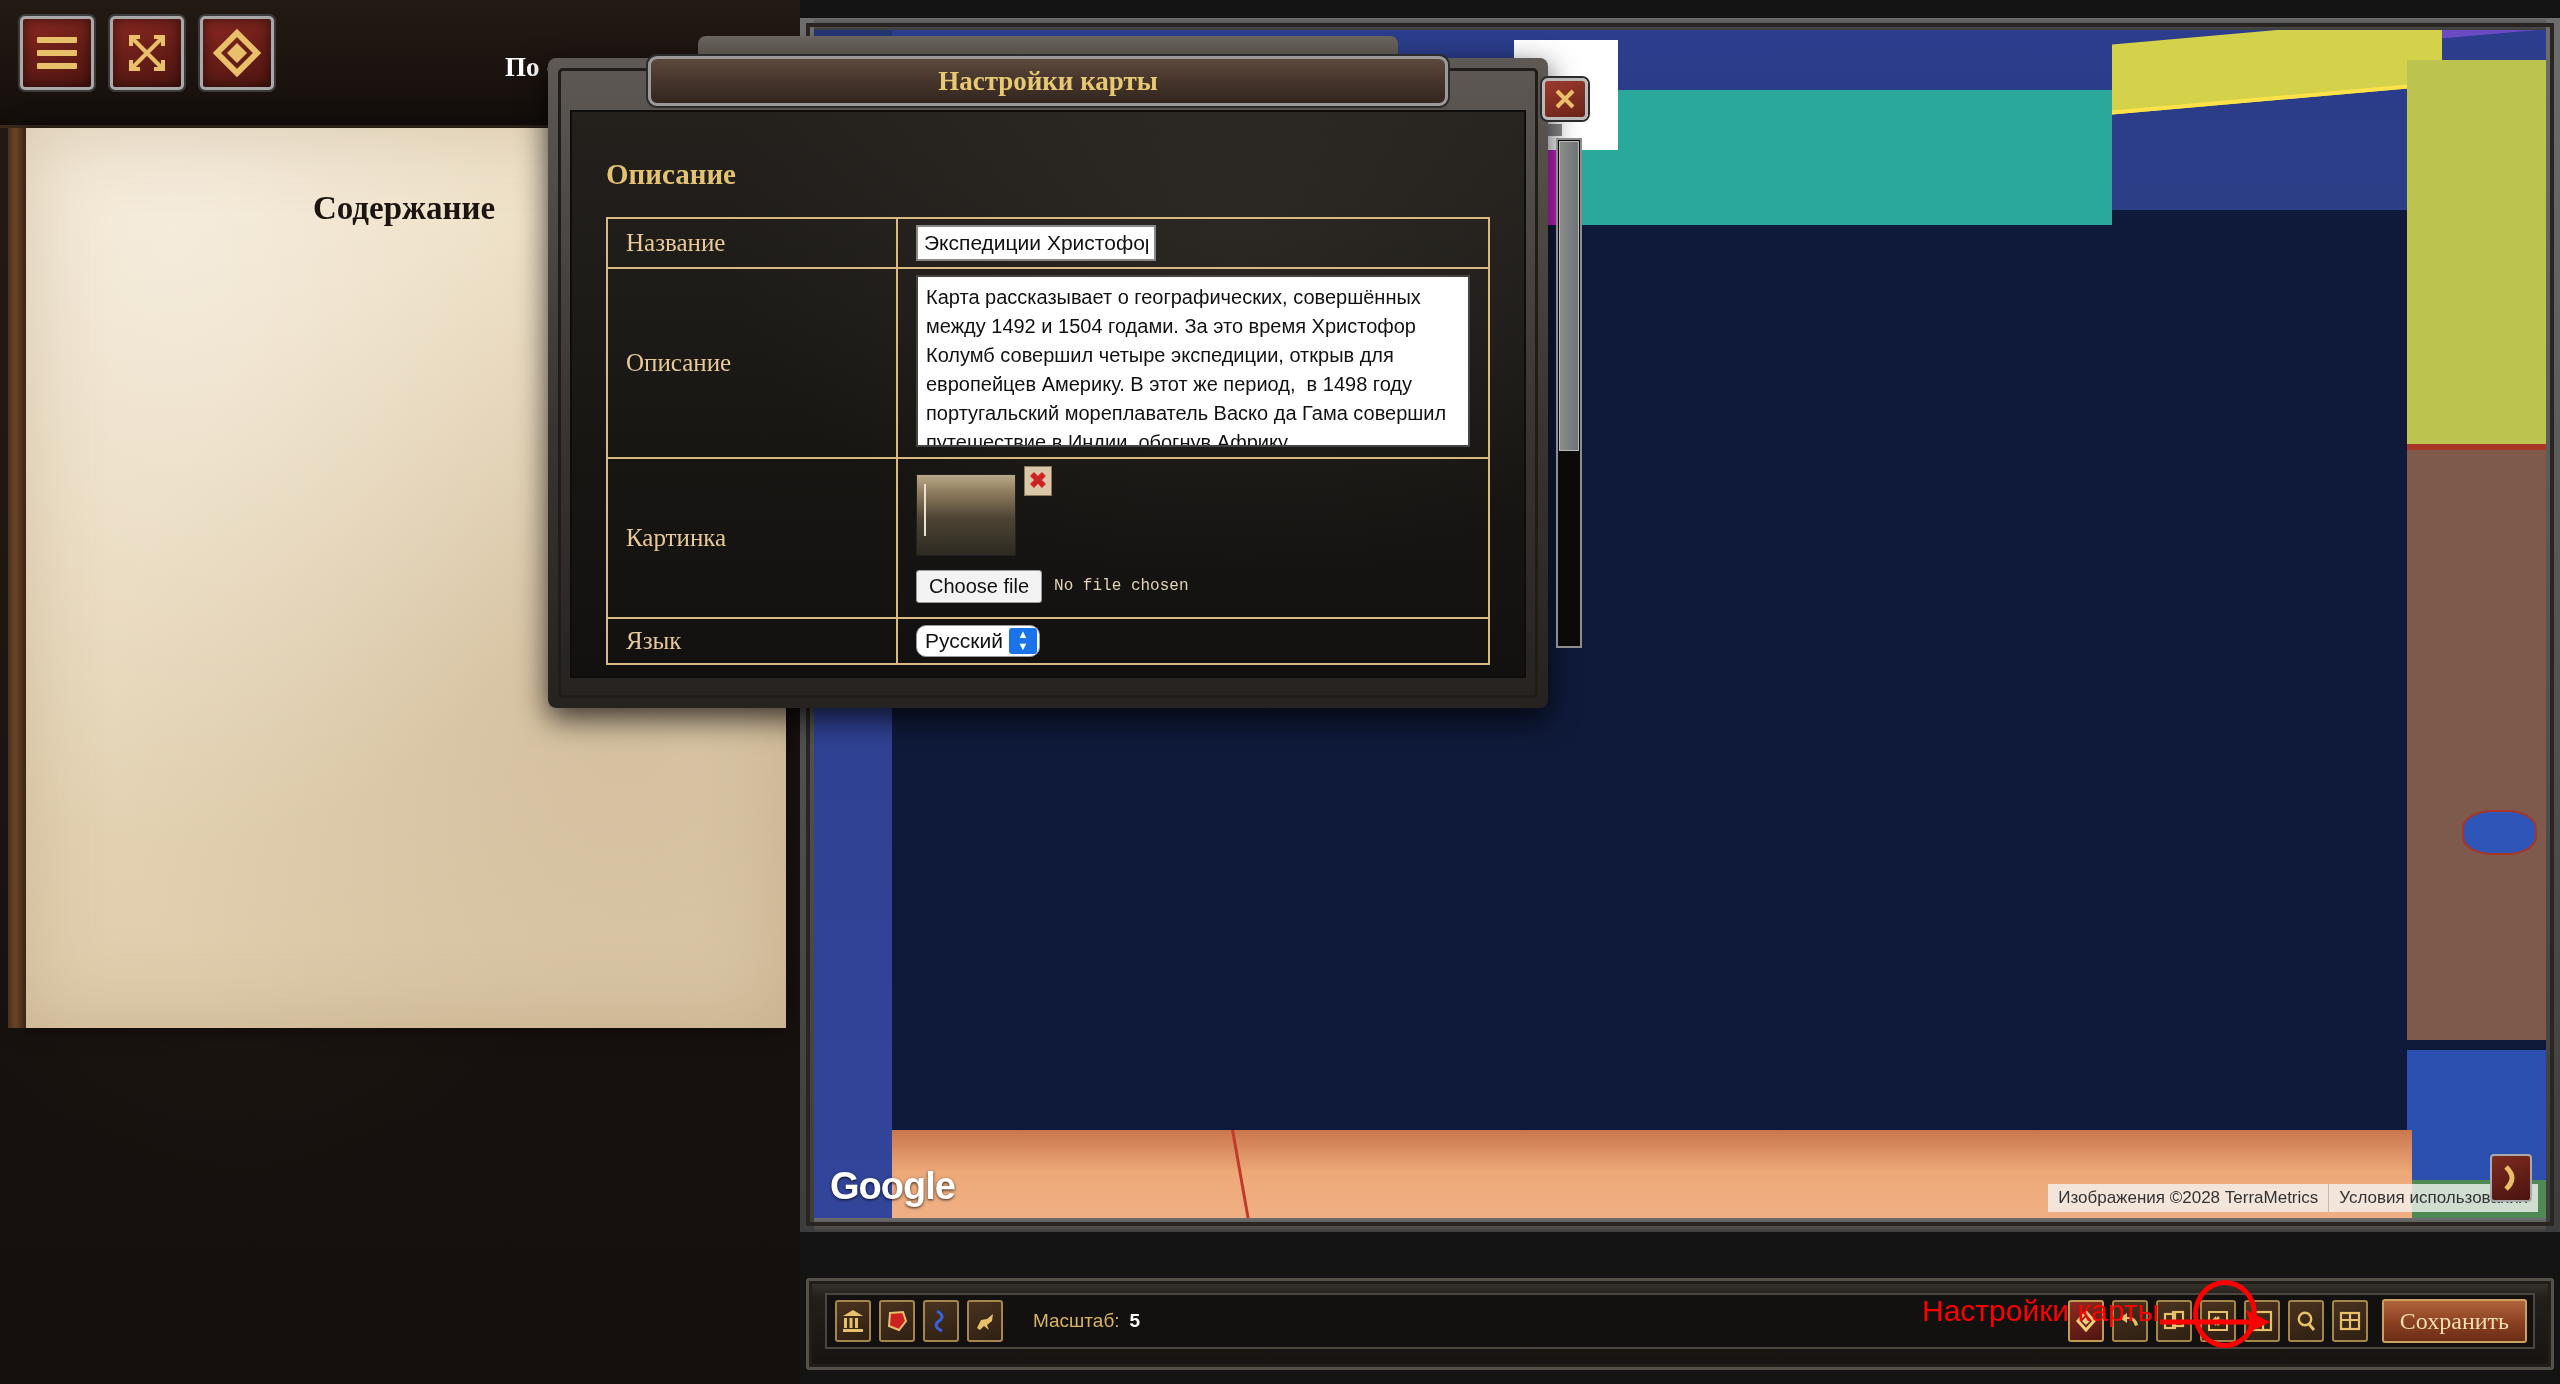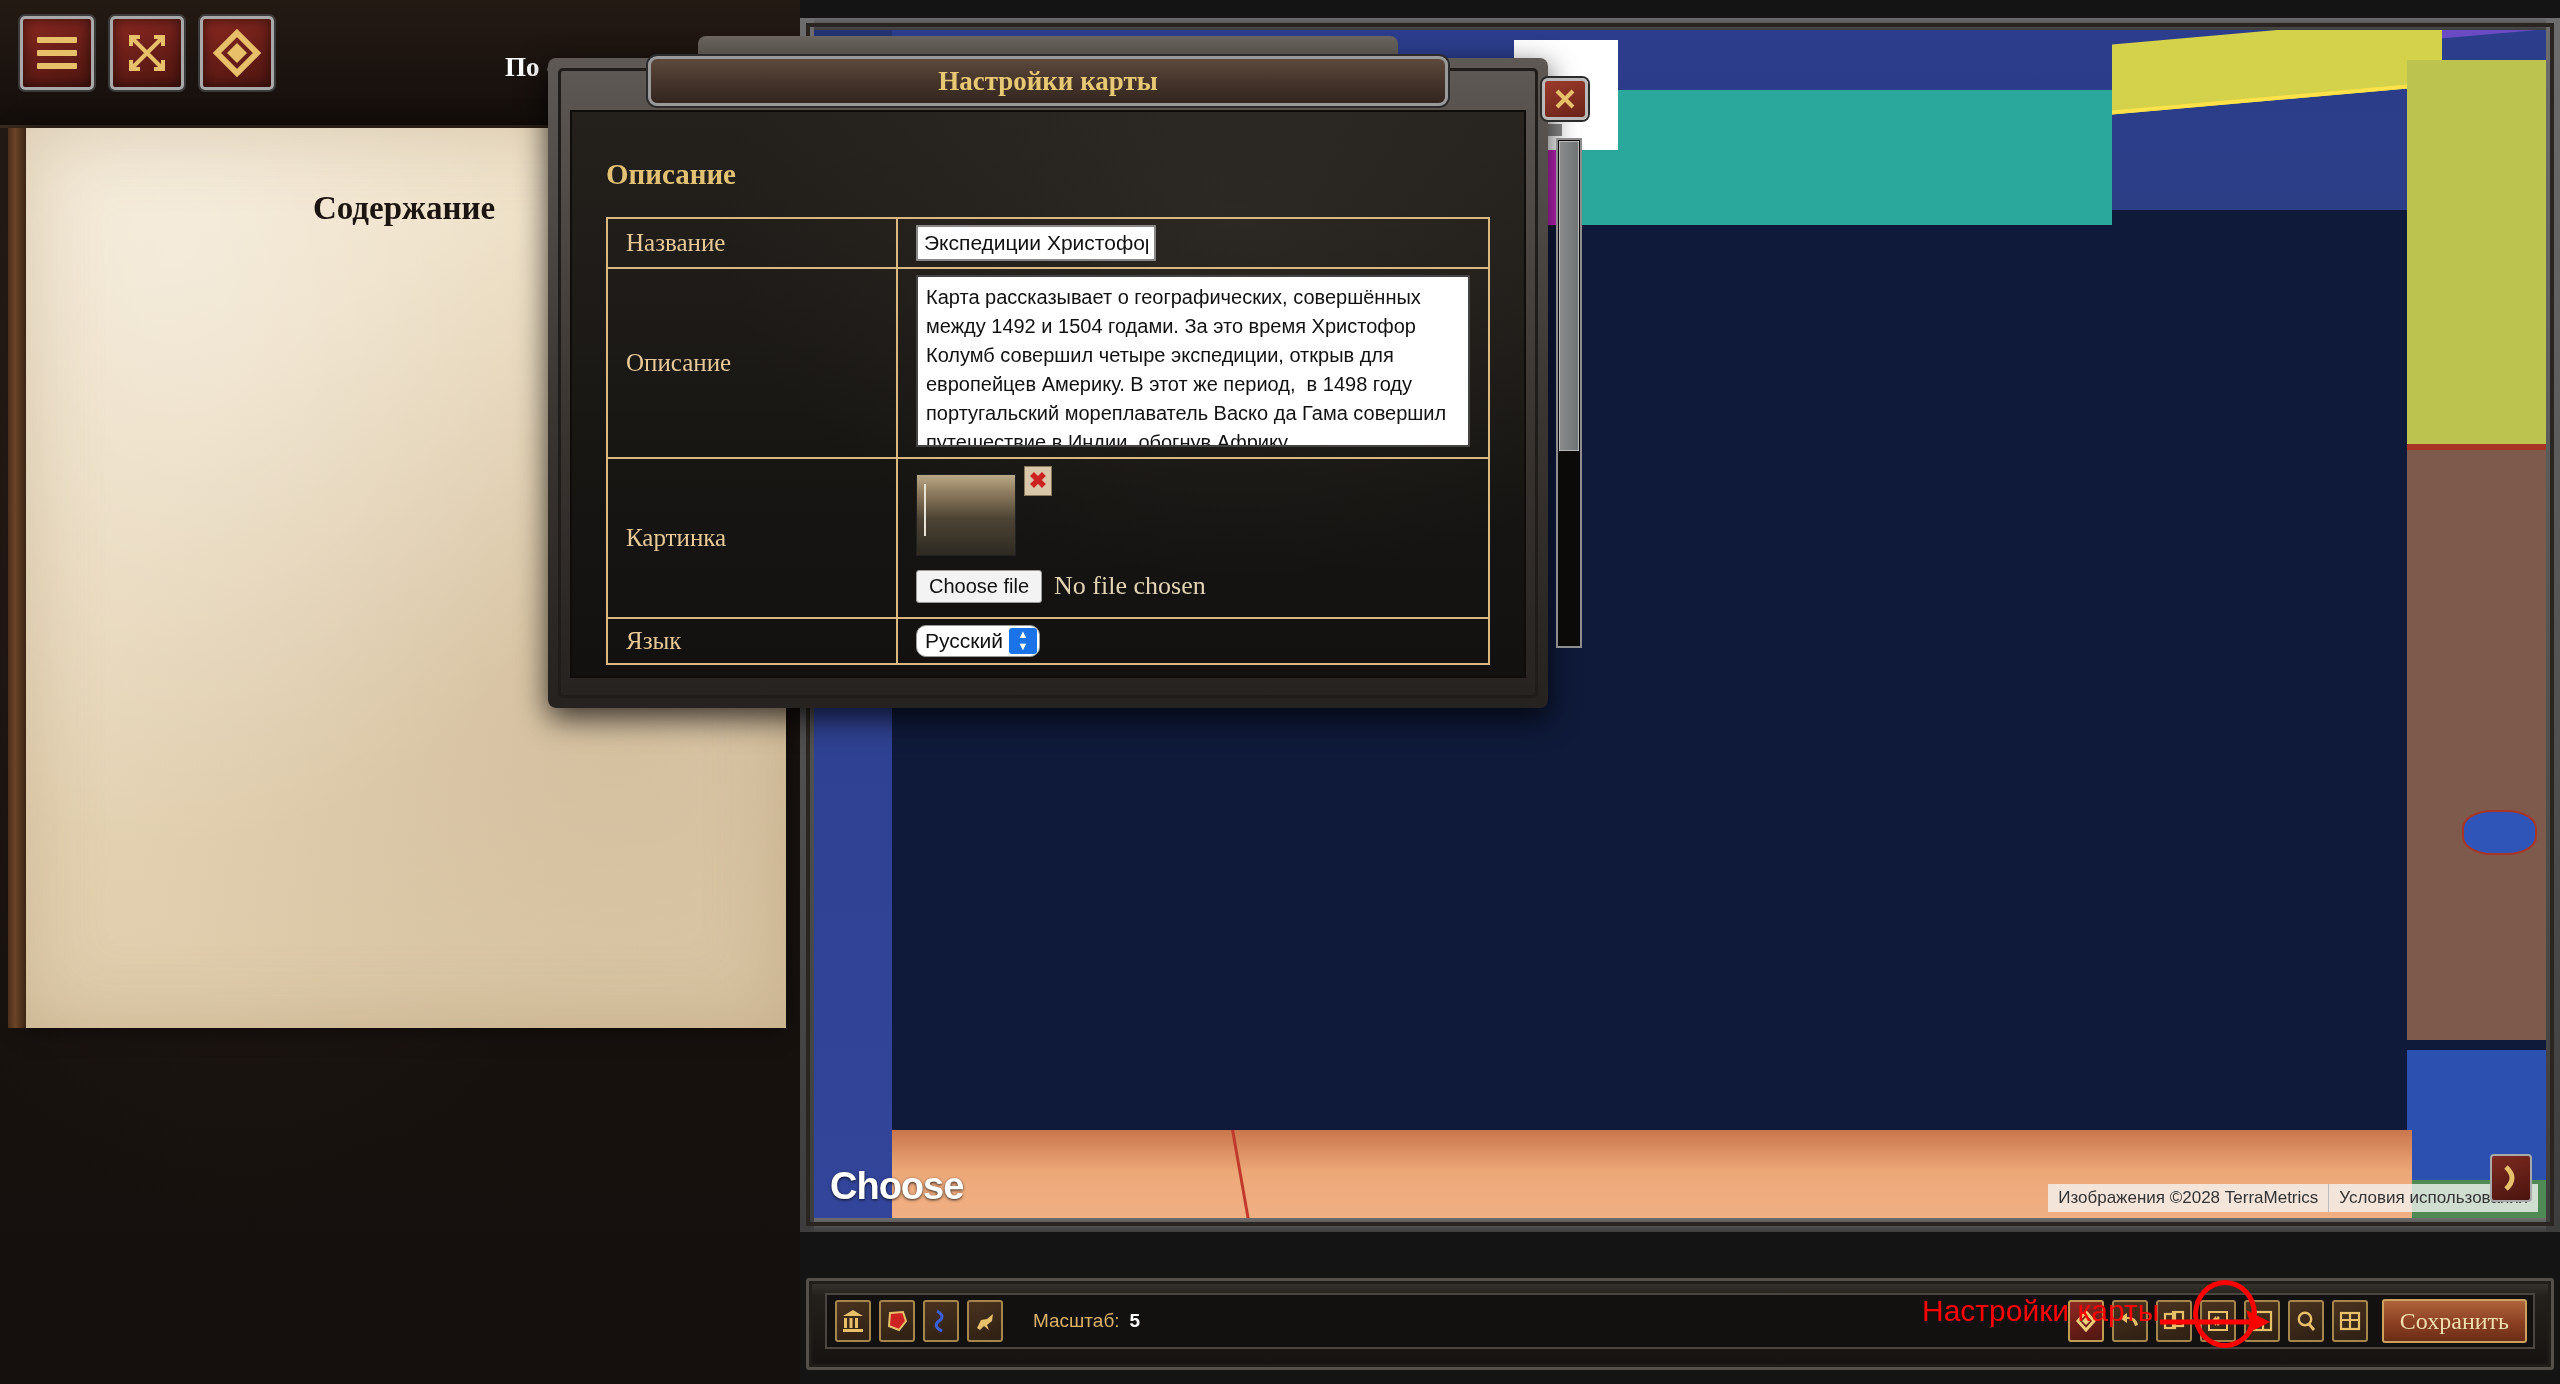--- a/index.html
+++ b/index.html
@@ -303,21 +303,21 @@
     background:#d9c7a9; border:1px solid #8b7a5e;
     display:flex; align-items:center; justify-content:center;
     color:#cc2222; font-size: 22px; font-weight:bold; cursor:pointer;
   }
   #file-row { margin-top: 10px; display:flex; align-items:center; }
   #choose-file {
     font-family:"Liberation Sans", sans-serif; font-size: 20px;
     padding: 4px 12px; background:#f3f3f3; border:1px solid #9a9a9a;
     border-radius: 3px; color:#111; cursor:pointer;
   }
-  #no-file { margin-left: 12px; color:#e2d4b5; font-size: 26px; font-family:Liberation Serif, serif; }
+  #no-file { margin-left: 12px; color:#e2d4b5; font-size: 16px; font-family:Liberation Mono, monospace; }
 
   .sel-box {
     position:relative; display:inline-flex; align-items:flex-start;
     background:#fff; border:1px solid #9a9a9a; border-radius: 10px;
     font-family:"Liberation Sans", sans-serif; font-size: 21px; color:#111;
     padding: 3px 36px 3px 8px; cursor:pointer;
   }
   .sel-arrows {
     position:absolute; right: 2px; top: 2px; bottom: 2px; width: 28px;
     background:#1a73e8; border-radius: 3px;
@@ -410,21 +410,21 @@
       <div class="mlayer" id="yellowtop"></div>
       <div class="mlayer" id="olive"></div>
       <div class="mlayer" id="brown-edge"></div>
       <div class="mlayer" id="brown"></div>
       <div class="mlayer" id="blue-lake"></div>
       <div class="mlayer" id="blue-bay"></div>
       <div class="mlayer" id="green-bot"></div>
       <div class="mlayer" id="desert"></div>
       <div class="mlayer" id="desert-red"></div>
 
-      <div id="google-logo">Choose</div>
+      <div id="google-logo">Google</div>
       <div id="map-attrib">
         <span>Изображения ©2028 TerraMetrics</span>
         <span class="sep">Условия использования</span>
       </div>
 
       <div id="map-nav-btn">
         <svg width="26" height="30" viewBox="0 0 26 30">
           <path d="M8 4 Q20 15 8 26" fill="none" stroke="#e8c06a" stroke-width="5"></path>
         </svg>
       </div>

